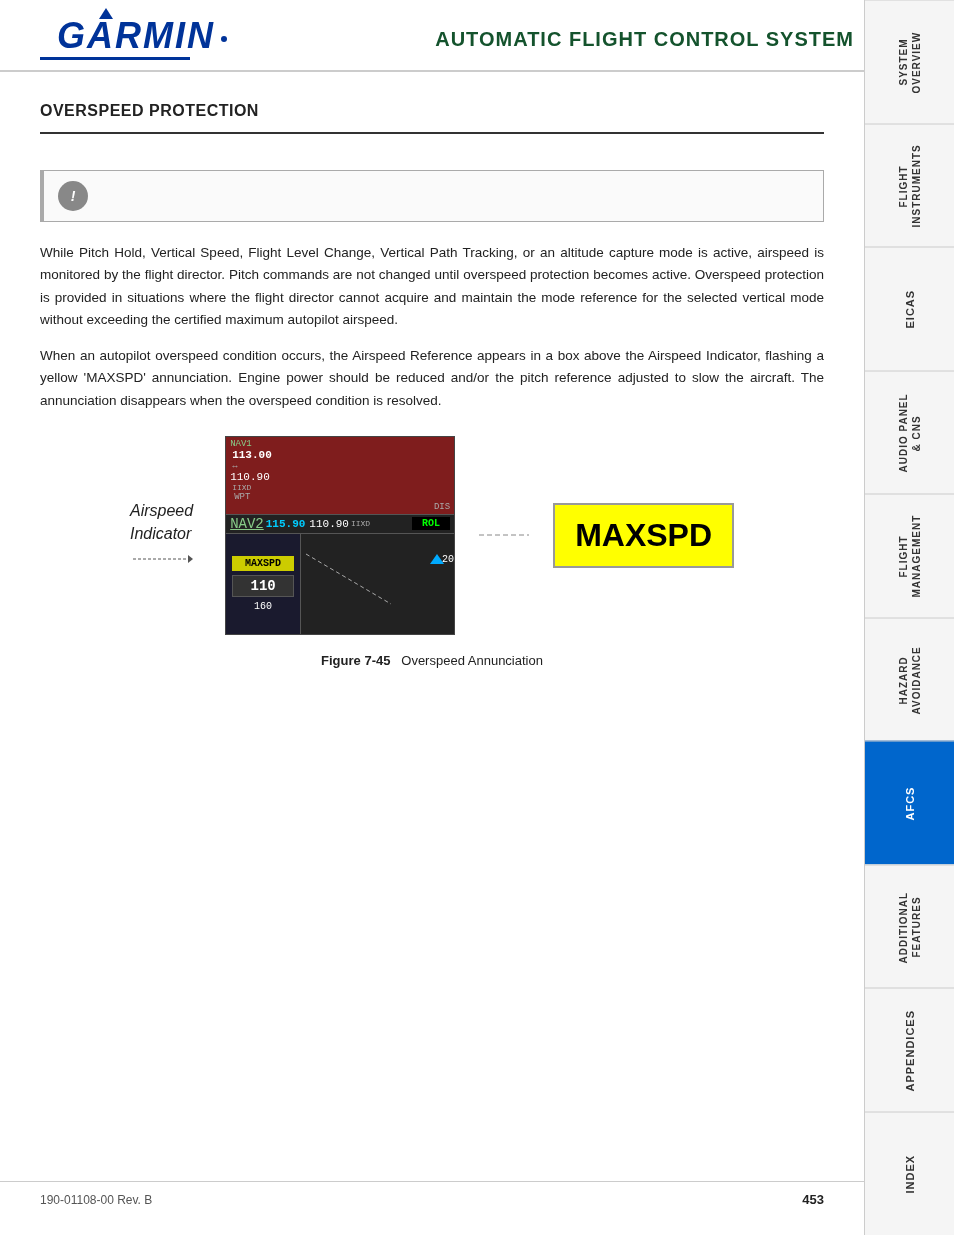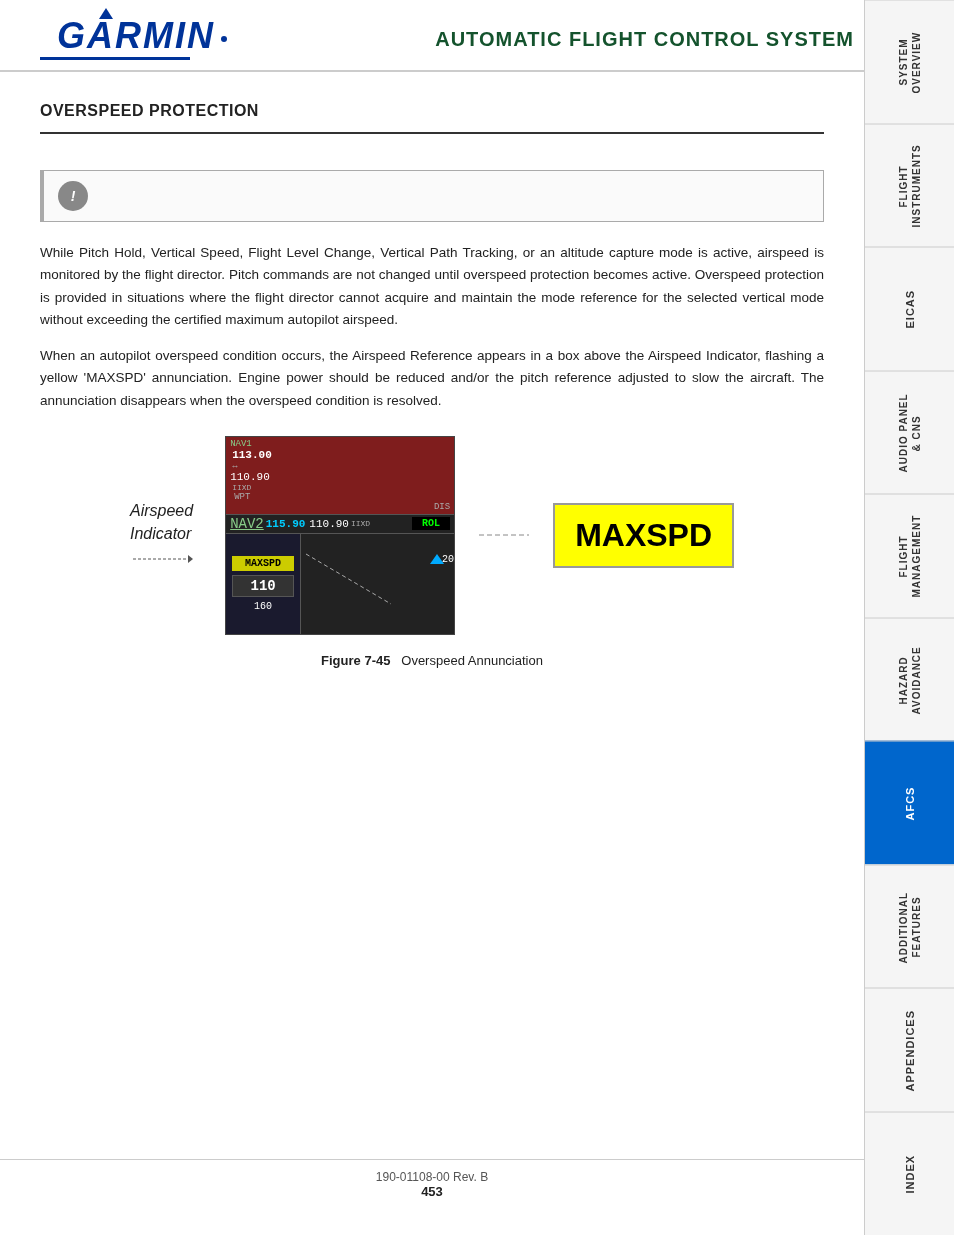--- a/index.html
+++ b/index.html
@@ -338,25 +338,24 @@
 
     
     .footer {
       position: absolute;
       bottom: 20px;
       left: 0;
       right: 90px;
       display: flex;
       justify-content: space-between;
       align-items: center;
-      padding: 16px 40px;
+      padding: 8px 40px;
       border-top: 1px solid #ccc;
       padding-top: 10px;
       font-size: 12px;
-      flex-direction: column;
     }
     .footer-left {
       color: #555;
     }
     .footer-center {
       font-size: 13px;
       font-weight: bold;
       text-align: center;
     }
     .footer-right {

